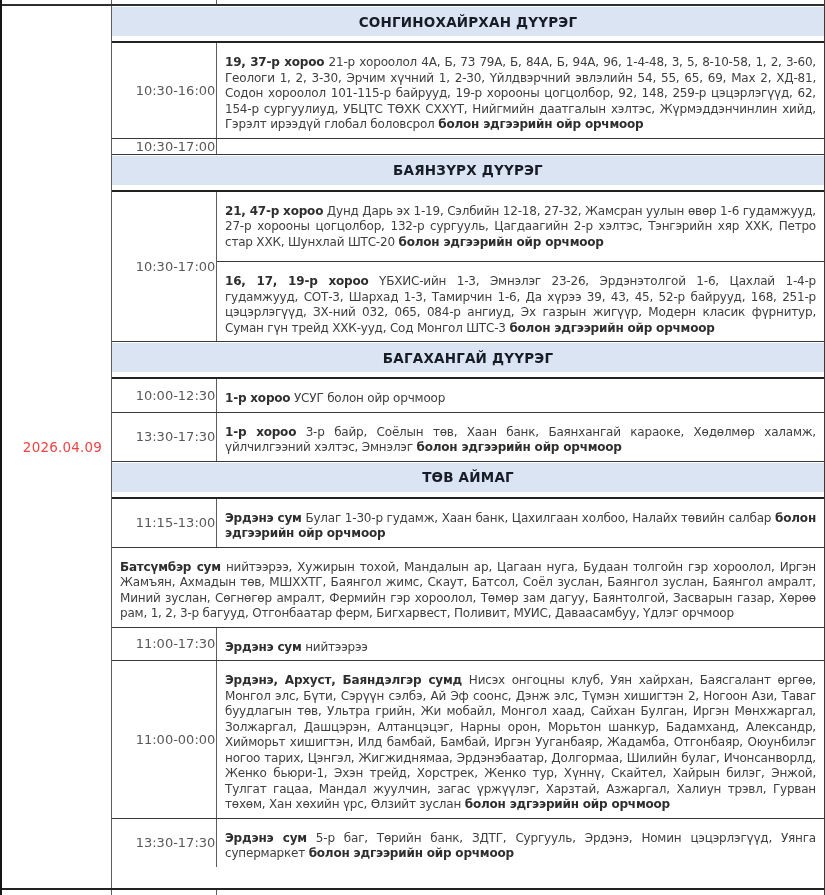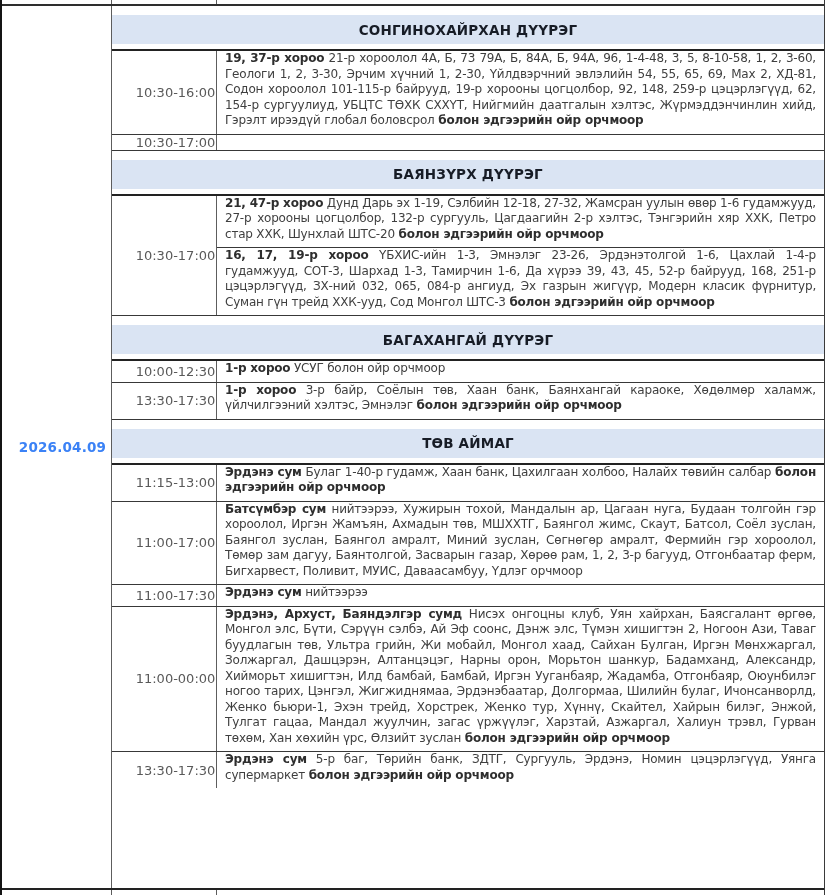--- a/index.html
+++ b/index.html
@@ -23,47 +23,47 @@
   .sliver .c-time { width:105px; border-right:1px solid #5d5d5d; }
   .sliver .c-rest { flex:1; }
 
   .body { flex:1; display:flex; min-height:0; }
 
   .date-col {
     width:110px; flex:0 0 110px;
     border-right:1px solid #5d5d5d;
     display:flex; align-items:center; justify-content:center;
   }
-  .date-text { font-weight:bold; font-size:13.5px; color:#3b82f6; letter-spacing:.2px;margin-left:12px; }
+  .date-text { font-weight:normal; font-size:13.5px; color:#ef4444; letter-spacing:.2px;margin-left:12px; }
 
   .rows-col { flex:1; display:flex; flex-direction:column; min-width:0; }
   .rows-col > :last-child { border-bottom:none; }
 
-  .hdr { background:#fff; padding:1px 0 5px 0; border-bottom:2px solid #222;margin-top:8px; }
+  .hdr { background:#fff; padding:1px 0 5px 0; border-bottom:2px solid #222; }
   .hdr-bar {
     height:29px; background:var(--hdr-bg,#dae4f3);
     display:flex; align-items:center; justify-content:center;
   }
   .hdr-bar span { font-weight:bold; font-size:13.5px; color:#171c26; letter-spacing:.2px; }
 
   .row { display:flex; border-bottom:1.5px solid #383838; align-items:stretch; }
   .time {
     width:105px; flex:0 0 105px;
     border-right:1px solid #5d5d5d;
     display:flex; align-items:center; justify-content:center;
   }
   .time span { font-size:13px; color:var(--time-text,#595959);margin-left:23px; }
 
   .desc { flex:1; min-width:0; }
   .block {
-    padding:0 8px 5px 8px;
+    padding:12px 8px 5px 8px;
     font-size:12px; line-height:15.5px; letter-spacing:-0.2px;
     text-align:justify; color:var(--body-text,#3f3f3f);
   }
-  .block + .block { border-top:1.5px solid #383838; }
+  .block + .block { border-top:1.5px solid #383838;margin-top:6px; }
   .block b { font-weight:bold; color:#2e2e2e; }
 </style>
 </head>
 <body>
 
 <div class="sheet" style="--hdr-bg: #dae4f3; --body-text: #3f3f3f; --time-text: #595959;">
 
   <div class="sliver sliver-top">
     <div class="c-date"></div>
     <div class="c-time"></div>
@@ -163,30 +163,27 @@
     </div>
   </div>
 
   <div class="row">
     <div class="time">
       <span>11:15-13:00</span>
     </div>
     <div class="desc">
   <p class="block">
     <b>Эрдэнэ сум</b>
-    <span>Булаг 1-40-р гудамж, Хаан банк, Цахилгаан холбоо, Налайх төвийн салбар</span>
-    <b>болон эдгээрийн ойр орчмоор</b>
-  </p>
-</div>
-  </div>
-
-  <div class="row">
-    <div class="time">
-      <span>11:00-17:00</span>
-    </div>
+    <span>Булаг 1-30-р гудамж, Хаан банк, Цахилгаан холбоо, Налайх төвийн салбар</span>
+    <b>болон эдгээрийн ойр орчмоор</b>
+  </p>
+</div>
+  </div>
+
+  <div class="row">
     <div class="desc">
   <p class="block">
     <b>Батсүмбэр сум</b>
     <span>нийтээрээ, Хужирын тохой, Мандалын ар, Цагаан нуга, Будаан толгойн гэр хороолол, Иргэн Жамъян, Ахмадын төв, МШХХТГ, Баянгол жимс, Скаут, Батсол, Соёл зуслан, Баянгол зуслан, Баянгол амралт, Миний зуслан, Сөгнөгөр амралт, Фермийн гэр хороолол, Төмөр зам дагуу, Баянтолгой, Засварын газар, Хөрөө рам, 1, 2, 3-р багууд, Отгонбаатар ферм, Бигхарвест, Поливит, МУИС, Даваасамбуу, Үдлэг орчмоор</span>
     <b></b>
   </p>
 </div>
   </div>
 
   <div class="row">

